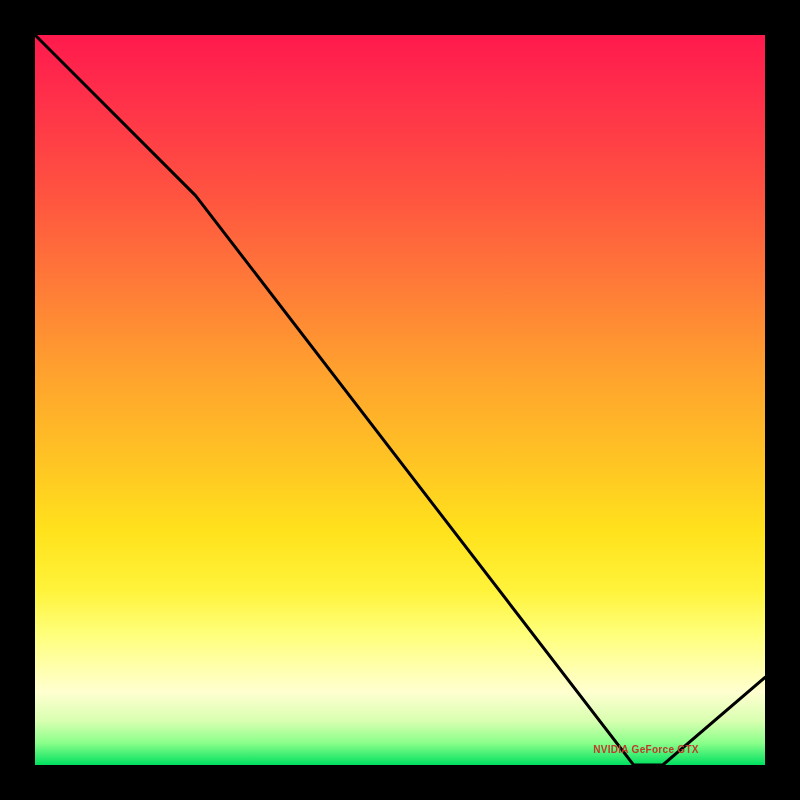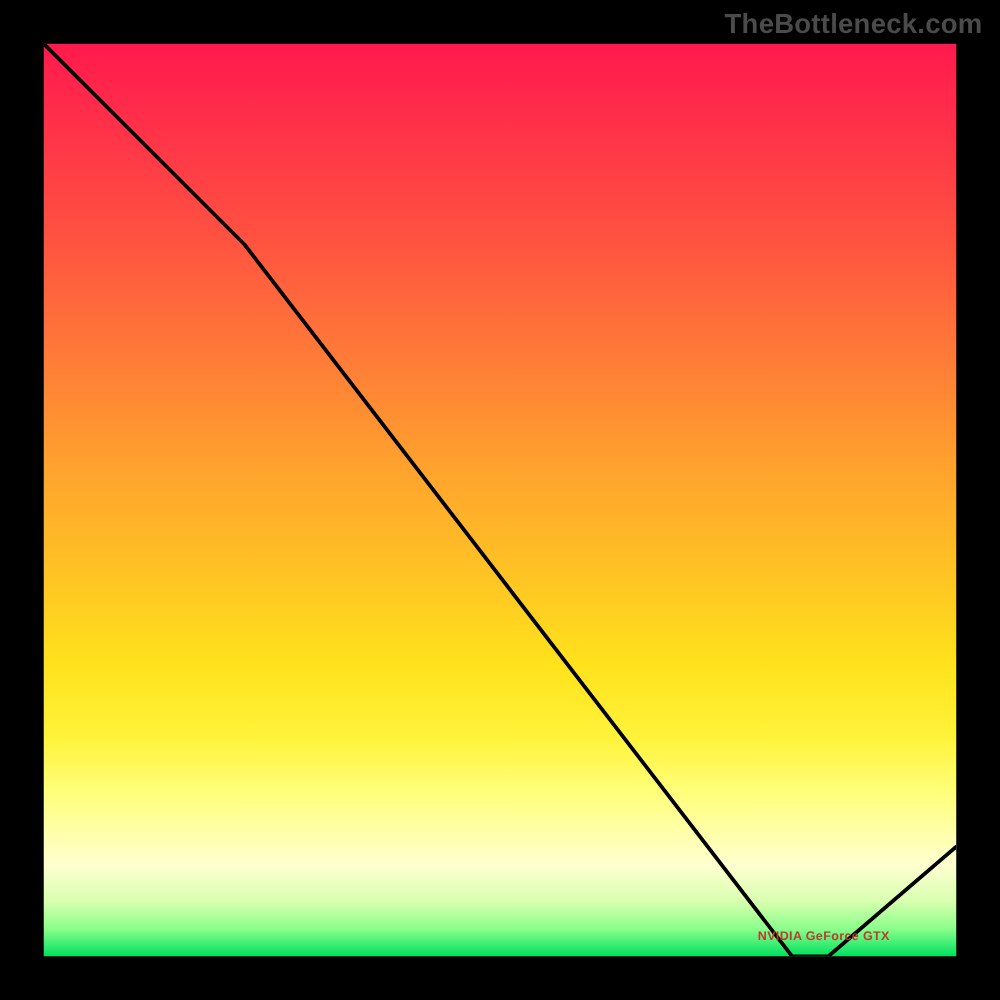--- a/index.html
+++ b/index.html
@@ -68,29 +68,27 @@
     pointer-events: none;
   }
   .annotation {
     position: absolute;
     color: #c0392b;
     font-size: 10px;
     font-weight: 700;
     letter-spacing: 0.3px;
     pointer-events: none;
     white-space: nowrap;
-    margin-left: 13px;
   }
 </style>
 </head>
 <body>
 
 <div class="frame">
 
-  <div class="watermark">TheBottleneck.com</div>
 
   <div class="plot-area">
 
     <div class="gradient"></div>
 
     <svg class="curve" viewBox="0 0 730 730" preserveAspectRatio="none">
 
       <path id="curve-path" fill="none" stroke="#000" stroke-width="3" stroke-linejoin="round" stroke-linecap="round" d="M0.0 0.0 L160.6 160.6 L598.6 730.0 L627.8 730.0 L730.0 642.4"></path>
     </svg>
 

